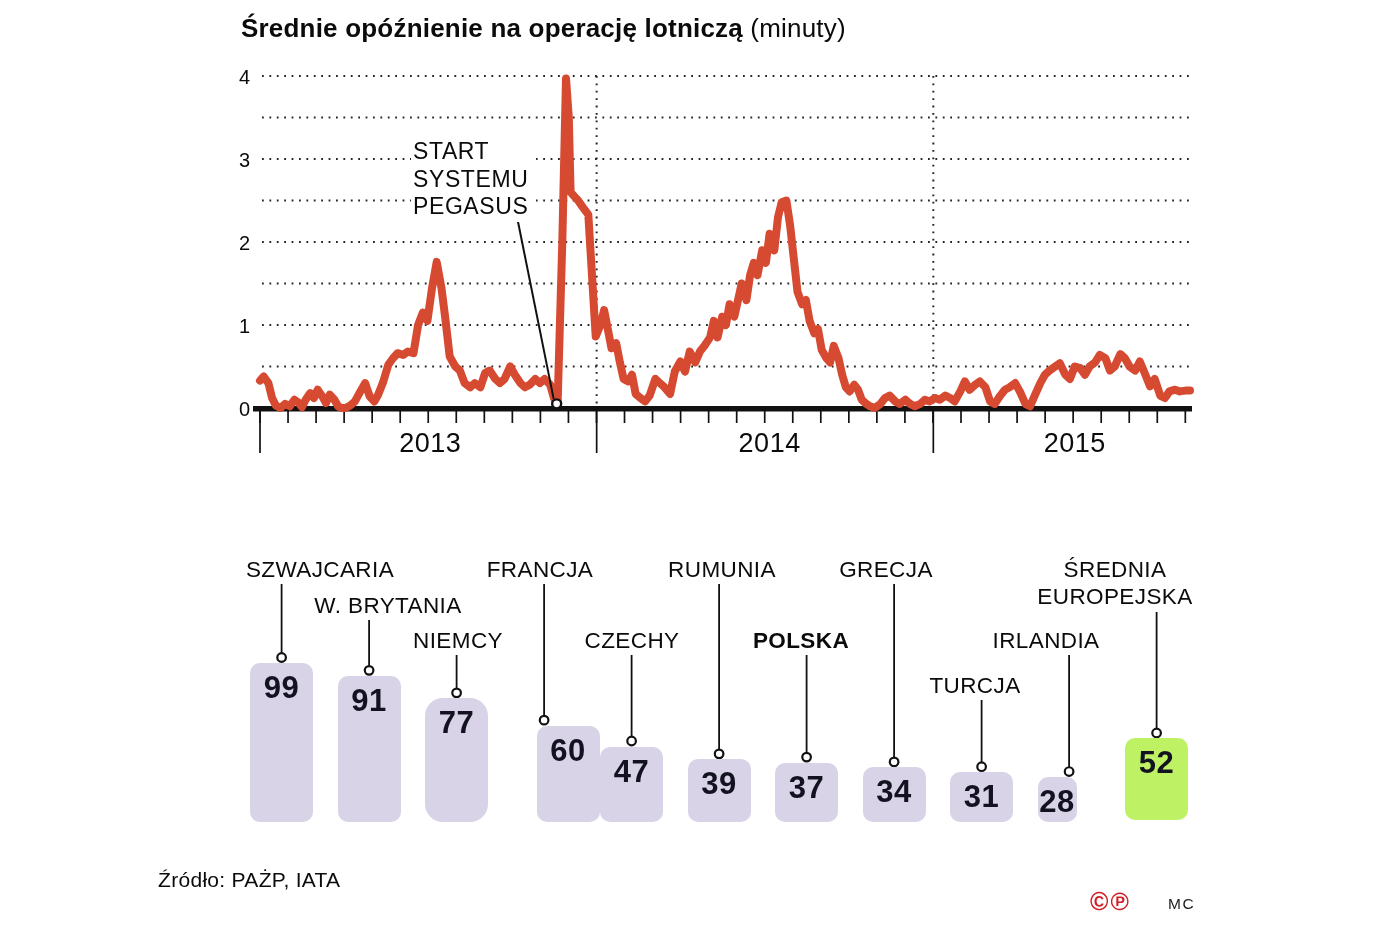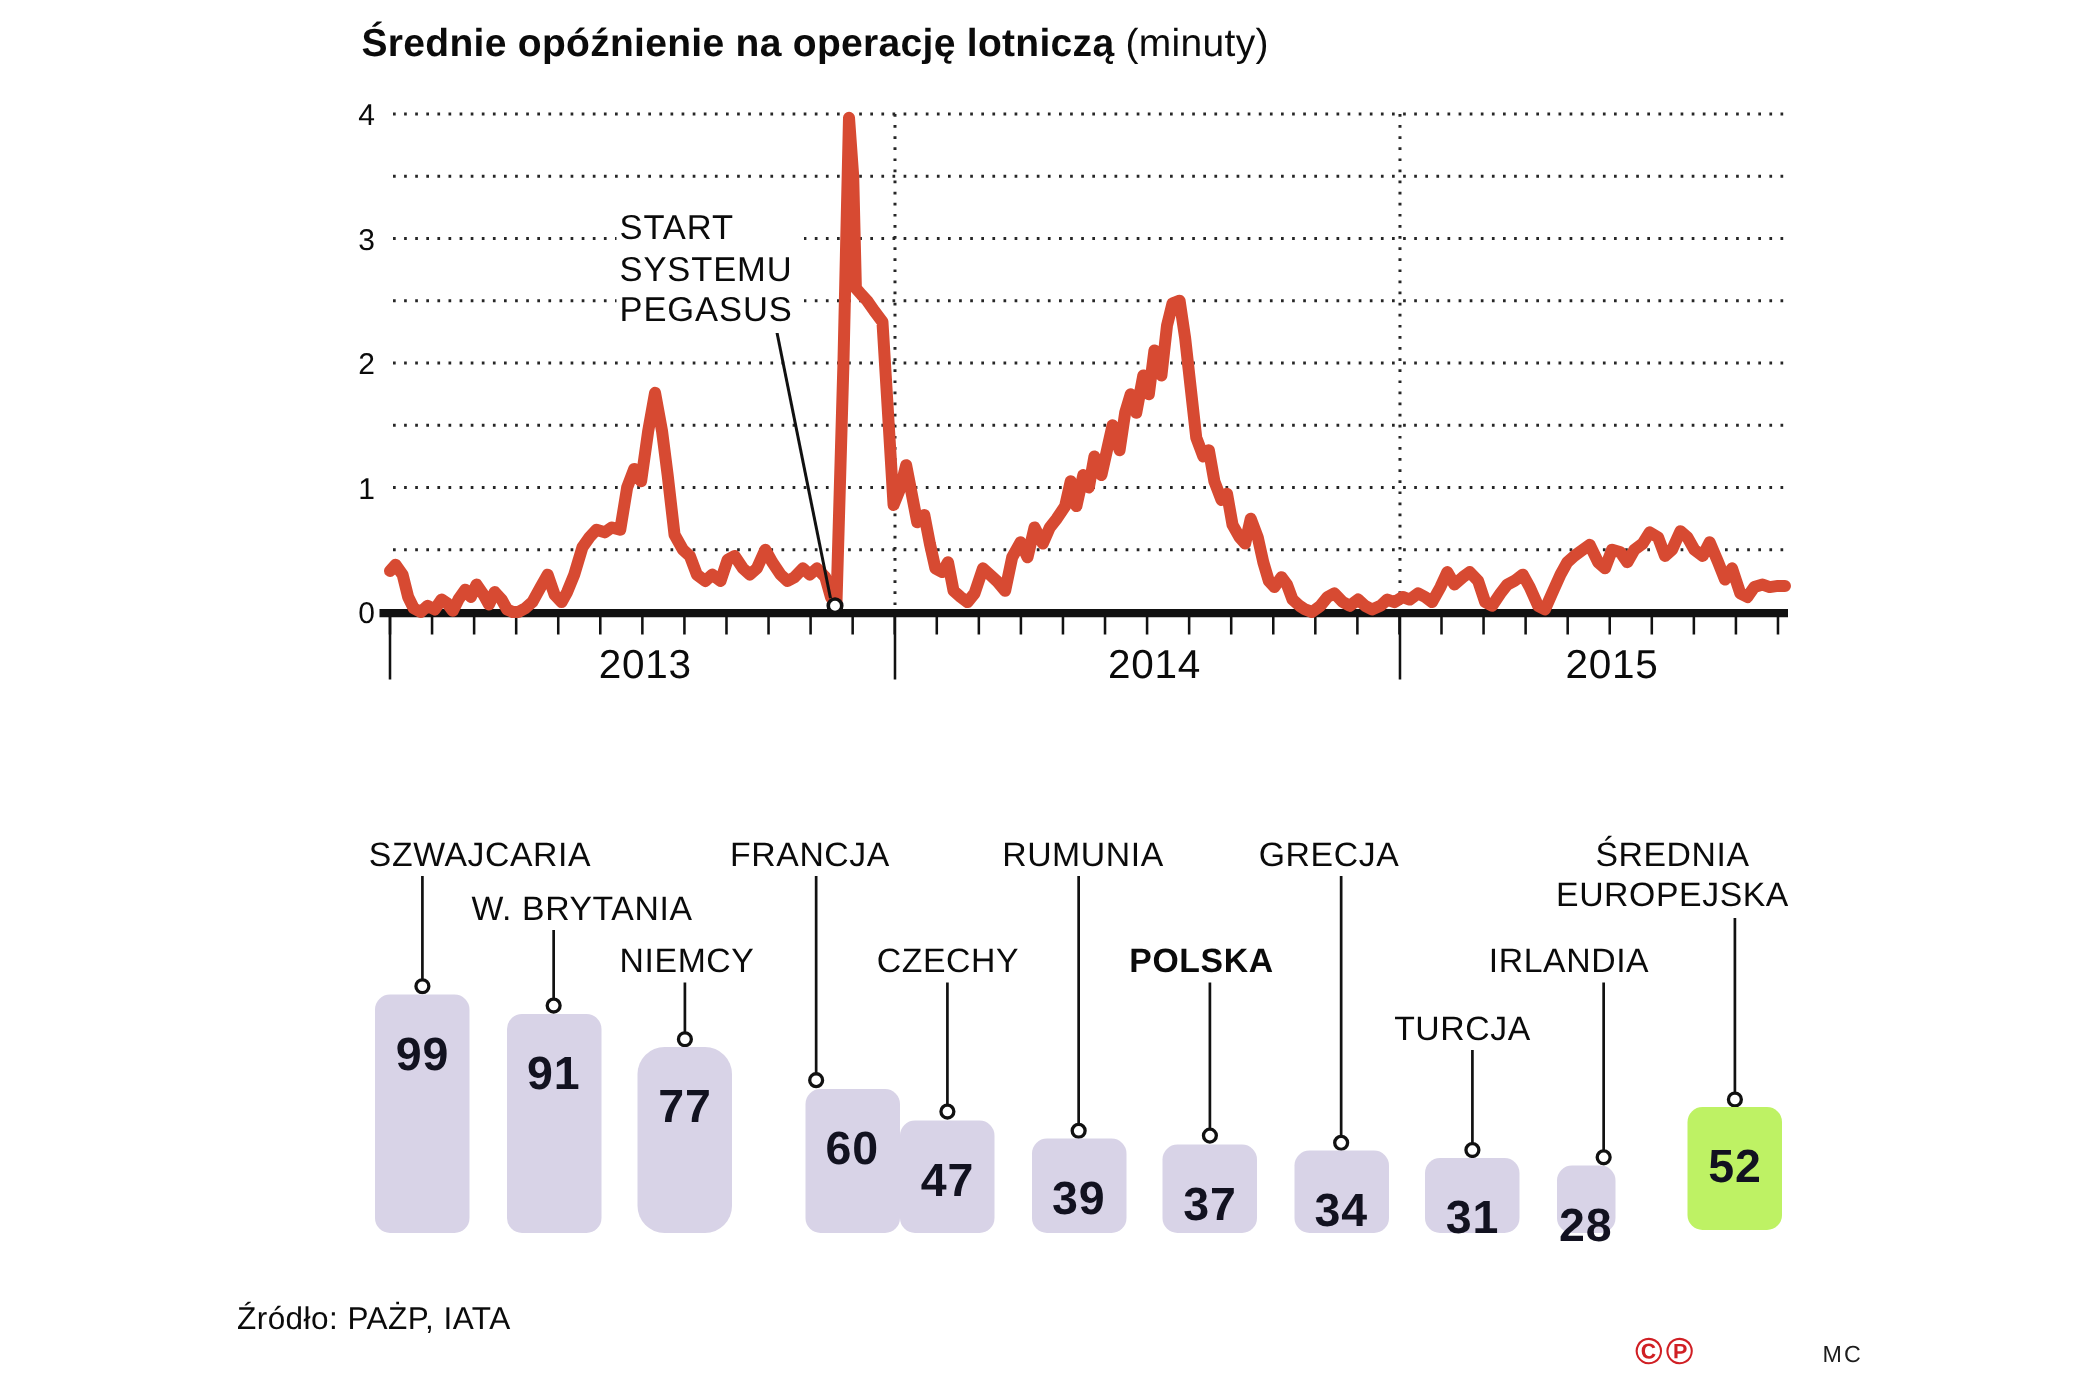--- a/index.html
+++ b/index.html
@@ -9,29 +9,29 @@
   }
   #overlay-svg{position:absolute;left:0;top:0;z-index:1;}
   .abs{position:absolute;z-index:2;}
   .chart-title{font-size:26px;font-weight:bold;letter-spacing:0.2px;white-space:nowrap;}
   .chart-title .light{font-weight:normal;}
   .annotation{
     font-size:23px;line-height:27.5px;letter-spacing:0.6px;background:#ffffff;
     padding:1px 8px 1px 2px;white-space:pre-line;
   }
   .bar{position:absolute;z-index:2;border-radius:10px;text-align:center;}
-  .bar .val{font-size:31px;font-weight:bold;padding-top:22px;letter-spacing:0.5px;color:#121220;}
+  .bar .val{font-size:31px;font-weight:bold;padding-top:7px;letter-spacing:0.5px;color:#121220;}
   .bar-label{
     position:absolute;z-index:2;font-size:22.5px;letter-spacing:0.4px;white-space:pre-line;
     text-align:center;transform:translateX(-50%);line-height:27px;
   }
   .bar-label.bold{font-weight:bold;}
   .source{font-size:21px;letter-spacing:0.3px;}
   .logos{font-size:25px;font-weight:bold;letter-spacing:2px;line-height:25px;}
-  .initials{font-size:15.5px;font-weight:500;letter-spacing:1.5px;color:#1d1d1d;margin-left:47px;}
+  .initials{font-size:15.5px;font-weight:500;letter-spacing:1.5px;color:#1d1d1d;}
   .yr-label{font-size:27px;font-weight:500;}
 </style>
 </head>
 <body>
 
 <div id="stage">
 
   <svg id="overlay-svg" width="1397" height="928">
       <line x1="262" y1="366.5" x2="1190" y2="366.5" stroke="#262626" stroke-width="2" stroke-dasharray="1.8 5.6"></line>
       <line x1="262" y1="325" x2="1190" y2="325" stroke="#262626" stroke-width="2" stroke-dasharray="1.8 5.6"></line>

